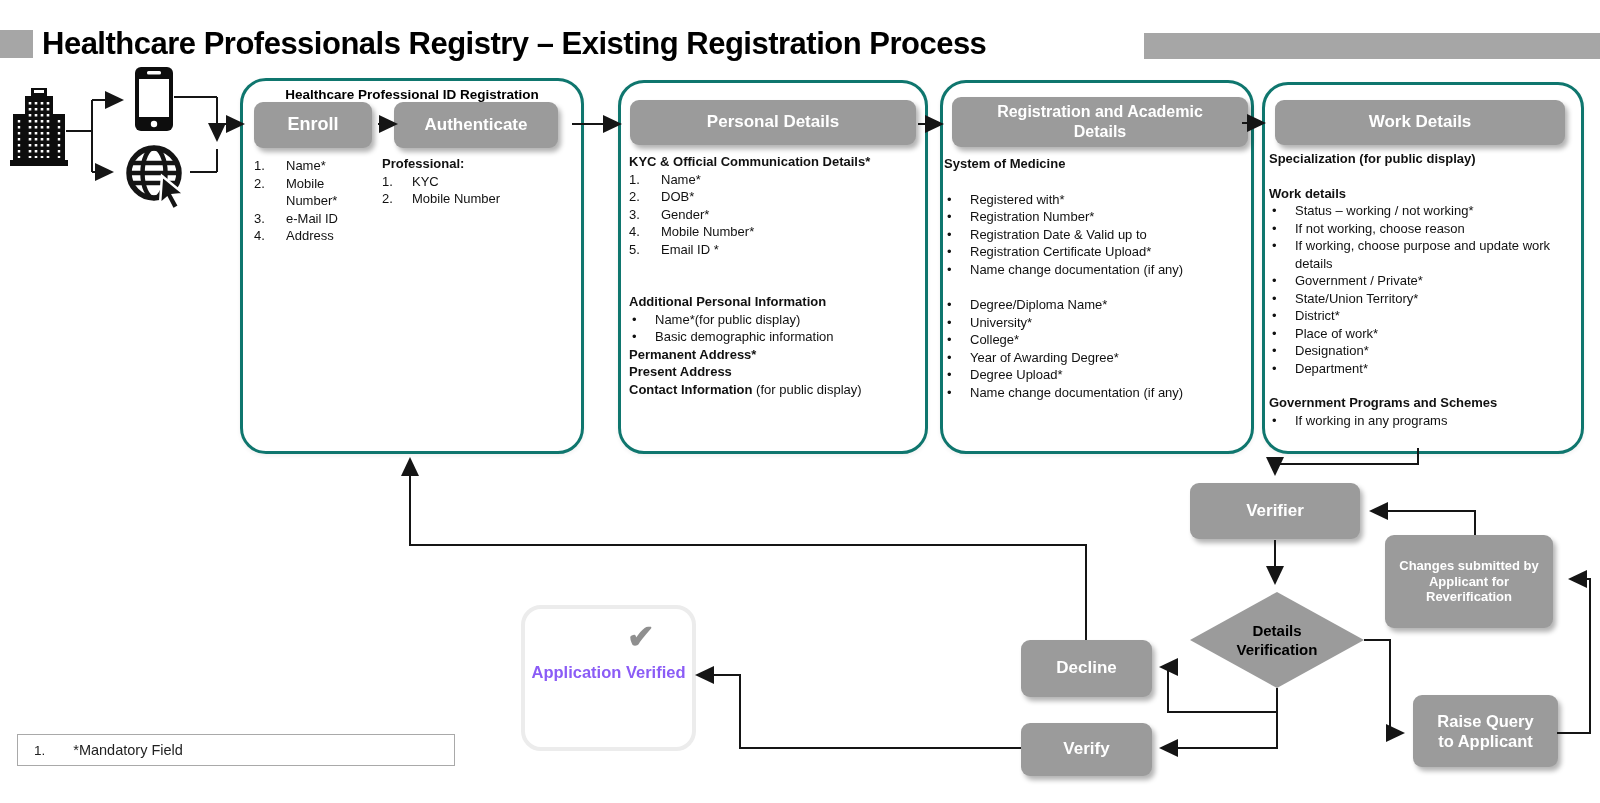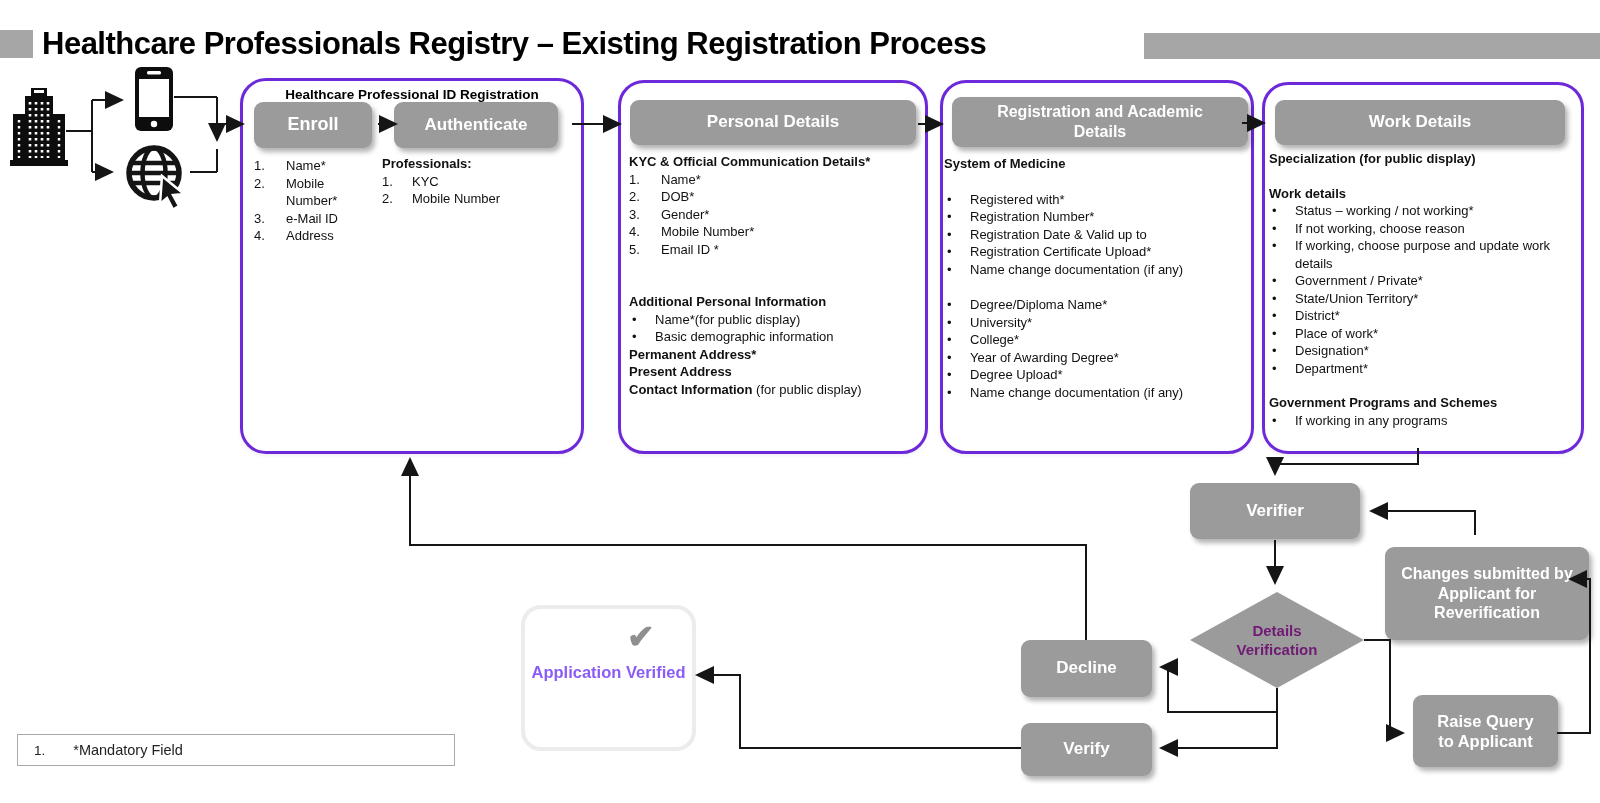--- a/index.html
+++ b/index.html
@@ -5,21 +5,21 @@
   html,body{margin:0;padding:0;}
   body{
     width:1600px;height:803px;position:relative;overflow:hidden;
     background:#ffffff;font-family:"Liberation Sans",sans-serif;color:#1a1a1a;
   }
   .abs{position:absolute;}
   
   .tblock{position:absolute;background:#a6a6a6;}
   .page-title{position:absolute;font-weight:bold;font-size:31px;color:#000;white-space:nowrap;letter-spacing:-0.5px;}
   
-  .container{position:absolute;background:#fff;border:3px solid #6d28d9;border-radius:26px;box-shadow:0 2px 4px rgba(0,0,0,0.06);}
+  .container{position:absolute;background:#fff;border:3px solid #0f766e;border-radius:26px;box-shadow:0 2px 4px rgba(0,0,0,0.06);}
   .cap{position:absolute;left:0;right:0;top:6px;text-align:center;font-weight:bold;font-size:13.5px;color:#000;white-space:nowrap;}
   
   .gbtn{
     position:absolute;background:#9b9b9b;border-radius:9px;color:#fff;font-weight:bold;
     display:flex;align-items:center;justify-content:center;text-align:center;
     box-shadow:3px 4px 5px rgba(0,0,0,0.30);line-height:1.22;
   }
   
   .ct{position:absolute;font-size:13px;line-height:17.5px;color:#111;}
   .ct-h{font-weight:bold;white-space:nowrap;}
@@ -27,21 +27,21 @@
   .ct-row{display:flex;}
   .ct-num{flex:none;width:32px;}
   .ct-num-sm{flex:none;width:30px;}
   .ct-bul{flex:none;width:23px;padding-left:3px;}
   .ct-txt{flex:1;}
   
   .diamond{
     position:absolute;background:#9b9b9b;
     clip-path:polygon(50% 0,100% 50%,50% 100%,0 50%);
     display:flex;align-items:center;justify-content:center;text-align:center;
-    color:#701a75;font-weight:bold;font-size:15px;line-height:1.3;
+    color:#000000;font-weight:bold;font-size:15px;line-height:1.3;
     filter:drop-shadow(3px 3px 3px rgba(0,0,0,0.3));
   }
   
   .appbox{position:absolute;background:#fff;border:4px solid #ececec;border-radius:20px;}
   .check{position:absolute;color:#8f8f8f;font-size:33px;font-weight:bold;}
   .applabel{position:absolute;left:0;right:0;text-align:center;font-weight:bold;font-size:16.5px;line-height:22px;color:#8b5cf6;}
   
   .footnote{position:absolute;border:1px solid #a9a9a9;display:flex;align-items:center;font-size:14.5px;color:#222;background:#fff;}
   .fn-num{margin:0 28px 0 16px;font-size:13.5px;}
   
@@ -105,21 +105,21 @@
     <div class="ct-row">
       <span class="ct-num">3.</span>
       <span class="ct-txt">e-Mail ID</span>
     </div>
     <div class="ct-row">
       <span class="ct-num">4.</span>
       <span class="ct-txt">Address</span>
     </div>
   </div>
 <div class="ct" style="left:382px;top:155px;width:185px;">
-  <div class="ct-h">Professionals:</div>
+  <div class="ct-h">Professional:</div>
   <div>
       <div class="ct-row">
         <span class="ct-num-sm">1.</span>
         <span class="ct-txt">KYC</span>
       </div>
       <div class="ct-row">
         <span class="ct-num-sm">2.</span>
         <span class="ct-txt">Mobile Number</span>
       </div>
     </div>
@@ -265,21 +265,21 @@
       <span class="ct-txt">If working in any programs</span>
     </div>
   </div>
 
 <div class="gbtn" style="left:1190px;top:483px;width:170px;height:56px;font-size:17px;">Verifier</div>
 
 <div class="diamond" style="left:1190px;top:592px;width:174px;height:96px;">
   <span style="width:110px;">Details Verification</span>
 </div>
 
-<div class="gbtn" style="left:1385px;top:535px;width:204px;height:93px;font-size:16px;padding:0 14px;box-sizing:border-box;margin-top:12px;">Changes submitted by Applicant for Reverification</div>
+<div class="gbtn" style="left:1385px;top:535px;width:168px;height:93px;font-size:13px;padding:0 14px;box-sizing:border-box;">Changes submitted by Applicant for Reverification</div>
 
 <div class="gbtn" style="left:1413px;top:695px;width:145px;height:72px;font-size:16.5px;padding:0 16px;box-sizing:border-box;">Raise Query to Applicant</div>
 
 <div class="gbtn" style="left:1021px;top:640px;width:131px;height:57px;font-size:17px;">Decline</div>
 
 <div class="gbtn" style="left:1021px;top:723px;width:131px;height:53px;font-size:17px;">Verify</div>
 
 <div class="appbox" style="left:521px;top:605px;width:167px;height:138px;">
   <div class="check" style="left:102px;top:8px;">✔</div>
   <div class="applabel" style="top:52px;">Application Verified</div>

